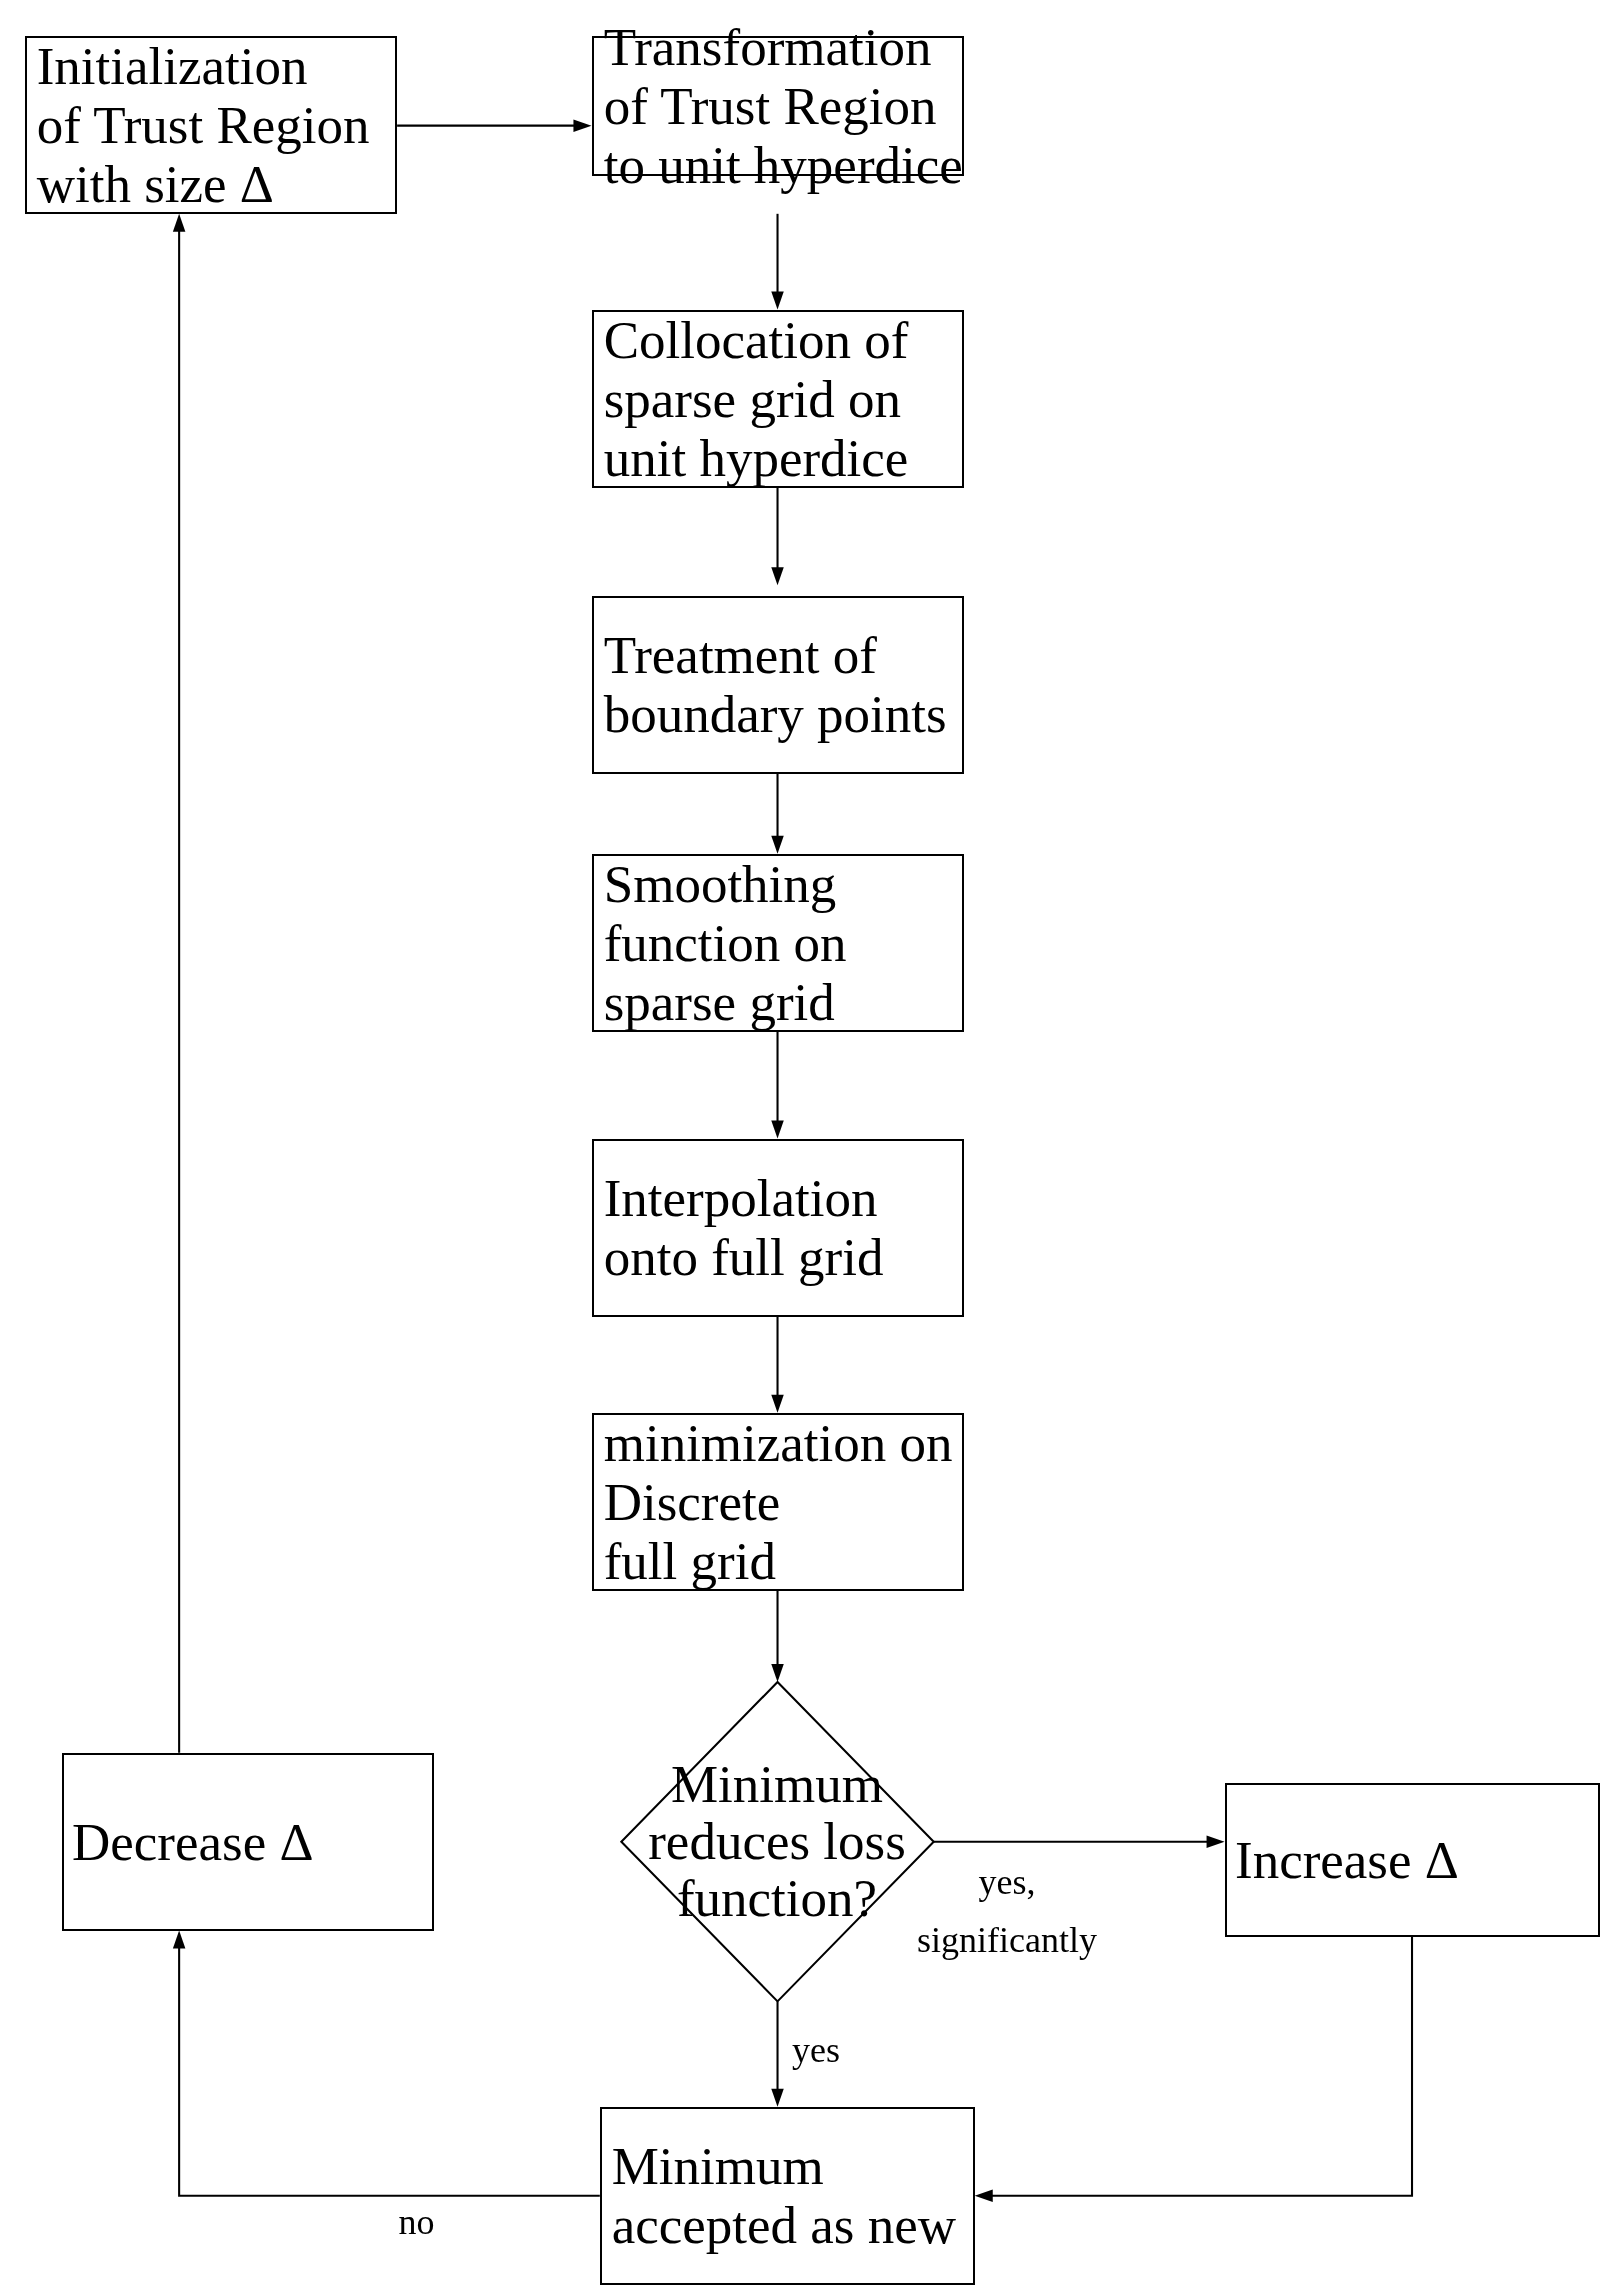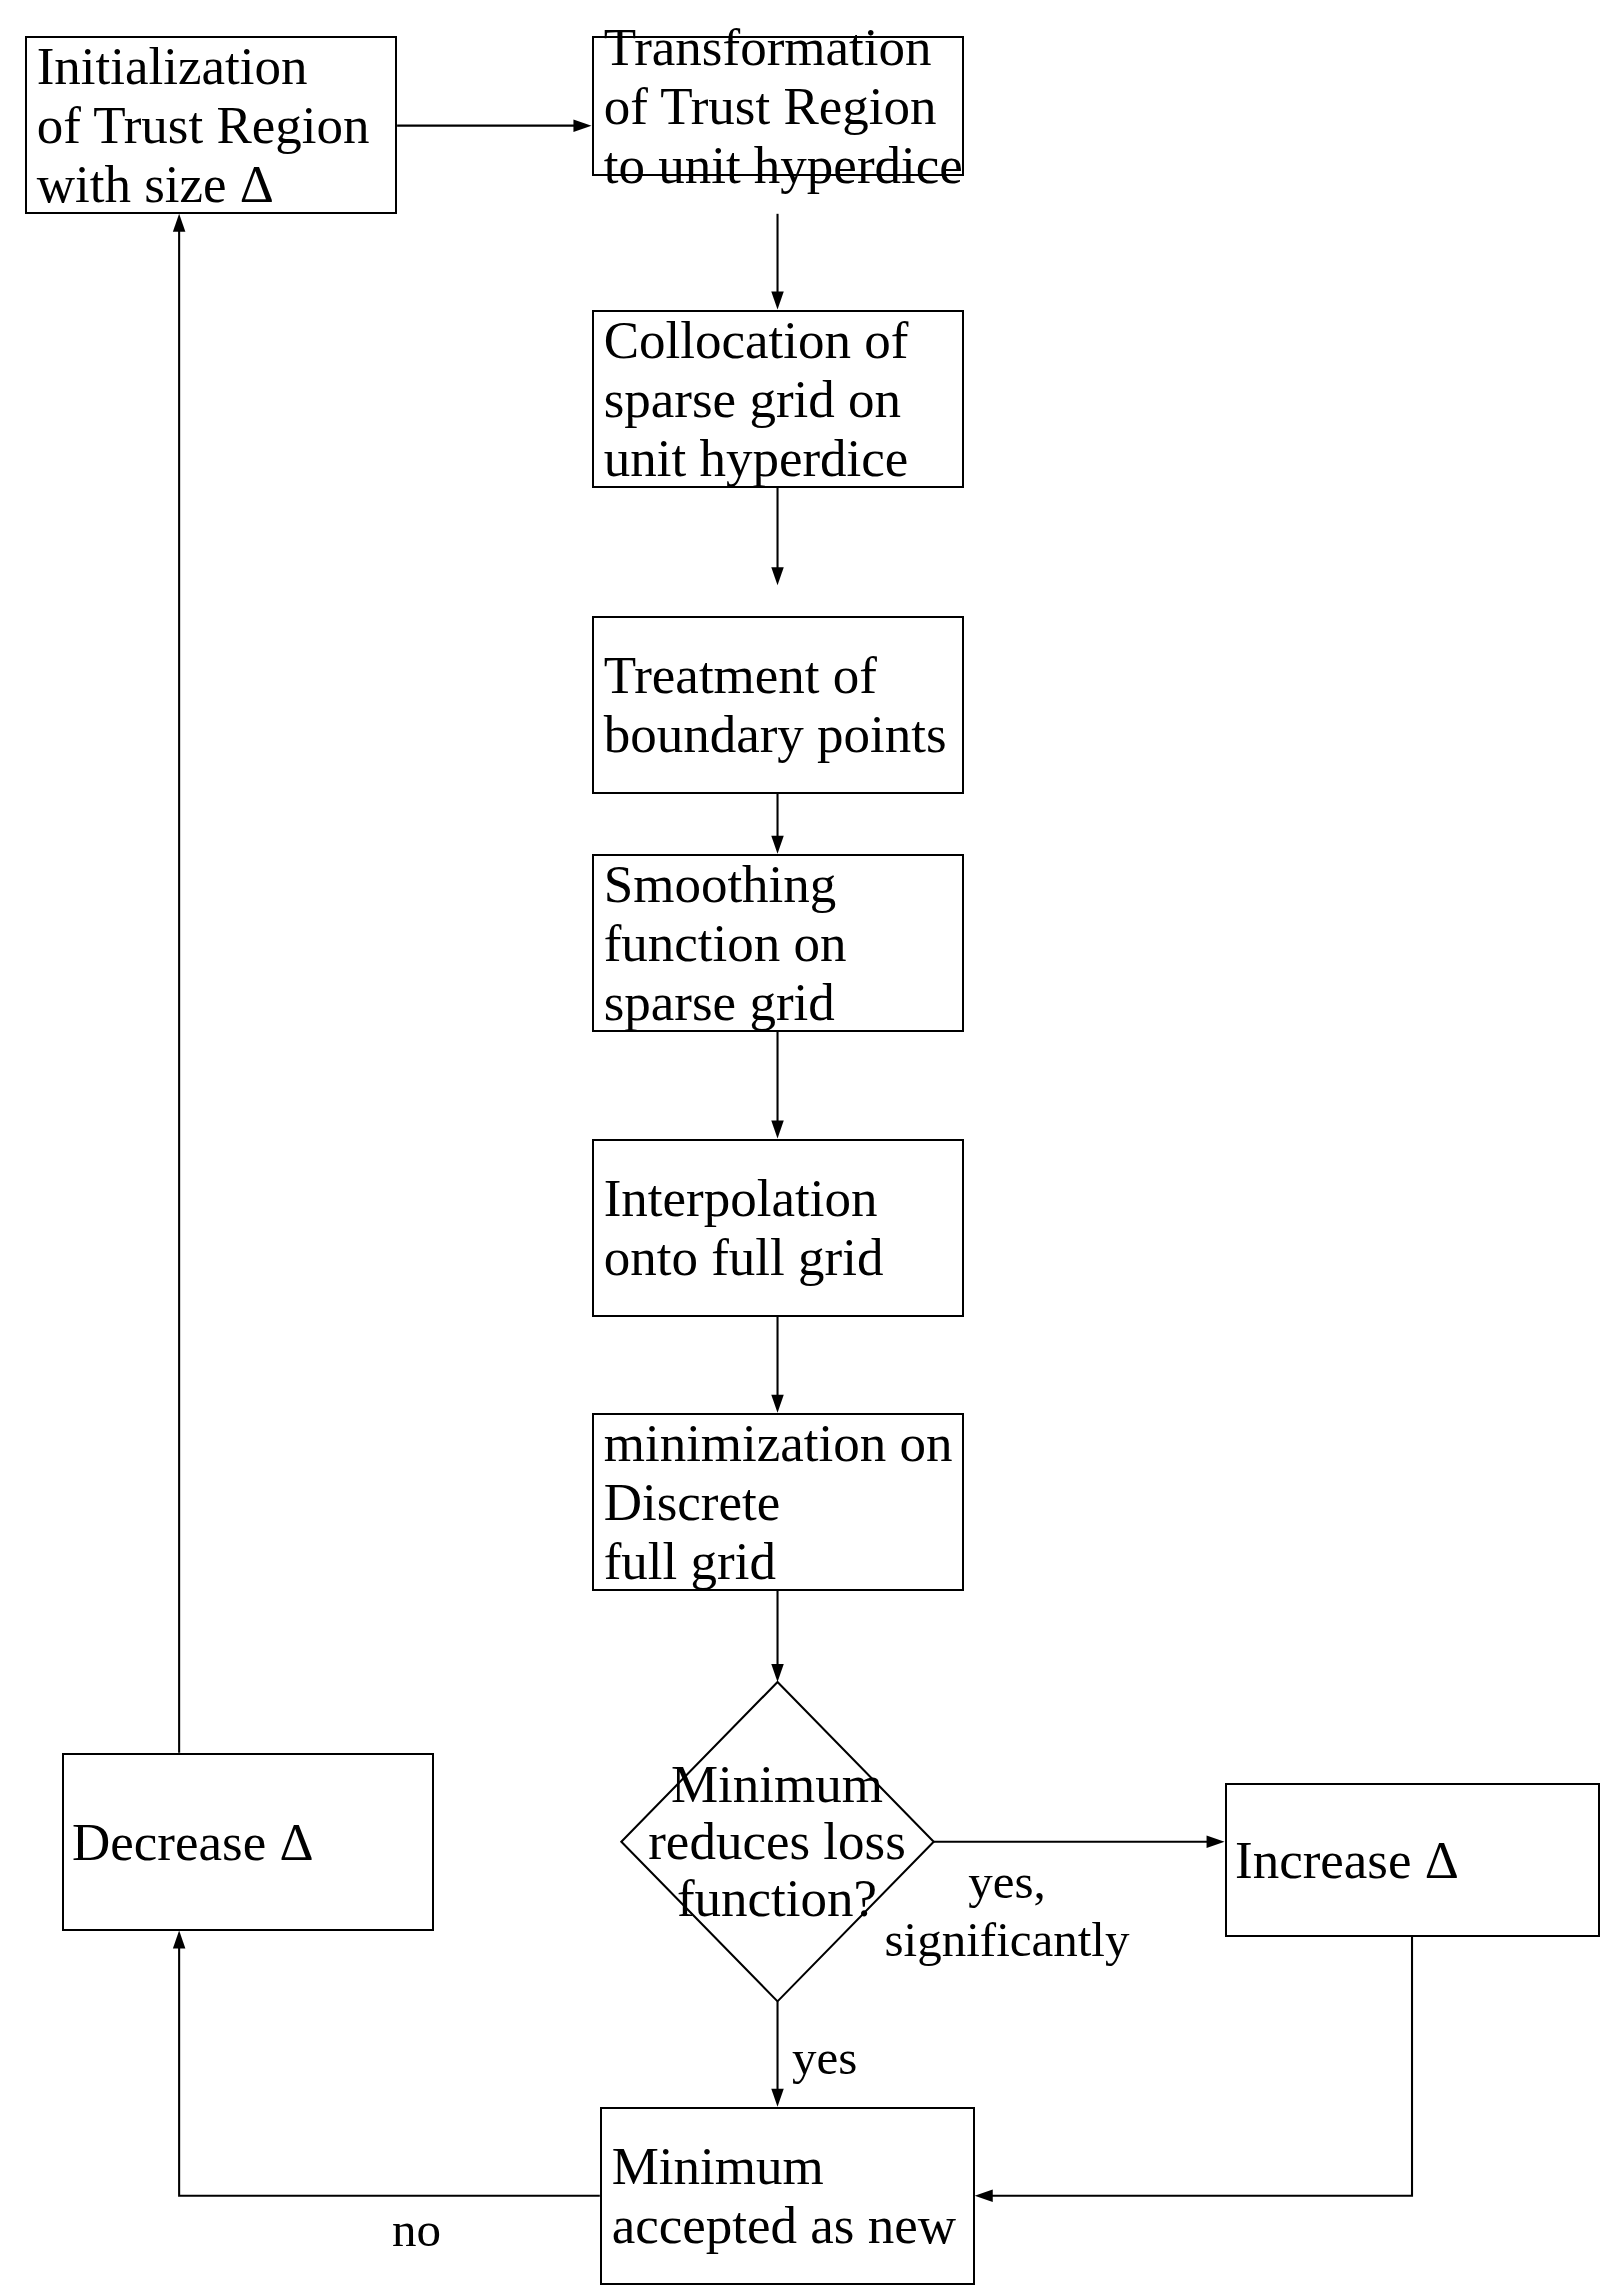--- a/index.html
+++ b/index.html
@@ -7,21 +7,21 @@
         font-family:"Liberation Serif","DejaVu Serif",serif;color:#000;overflow:hidden;}
   #underlay{position:absolute;left:0;top:0;width:1621px;height:2295px;}
   .box{position:absolute;border:2.1px solid #000;background:#fff;
        display:flex;align-items:center;box-sizing:border-box;}
   .box-text{padding-left:9.7px;font-size:53px;}
   .box-text > div{line-height:59px;white-space:nowrap;}
   .centered .box-text{padding-left:8px;width:100%;text-align:left;}
   .diamond-label{position:absolute;display:flex;align-items:center;justify-content:center;
        text-align:center;font-size:53px;}
   .diamond-label > div > div{line-height:57px;white-space:nowrap;}
-  .edge-label{position:absolute;font-size:49px;}
+  .edge-label{position:absolute;font-size:36px;}
   .edge-label > div{line-height:58px;white-space:nowrap;}
   .edge-label.center{text-align:center;}
 </style>
 </head>
 <body>
 
 <div id="page">
 
   <svg id="underlay" viewBox="0 0 2335 3306" xmlns="http://www.w3.org/2000/svg">
     <g stroke="#000" stroke-width="3" fill="none">
@@ -72,21 +72,21 @@
   </div>
 
   <div class="box" style="left:592px;top:310px;width:372px;height:178px;">
     <div class="box-text">
         <div>Collocation of</div>
         <div>sparse grid on</div>
         <div>unit hyperdice</div>
       </div>
   </div>
 
-  <div class="box" style="left:592px;top:616px;width:372px;height:178px;">
+  <div class="box" style="left:592px;top:596px;width:372px;height:178px;">
     <div class="box-text">
         <div>Treatment of</div>
         <div>boundary points</div>
       </div>
   </div>
 
   <div class="box" style="left:592px;top:854px;width:372px;height:178px;">
     <div class="box-text">
         <div>Smoothing</div>
         <div>function on</div>

